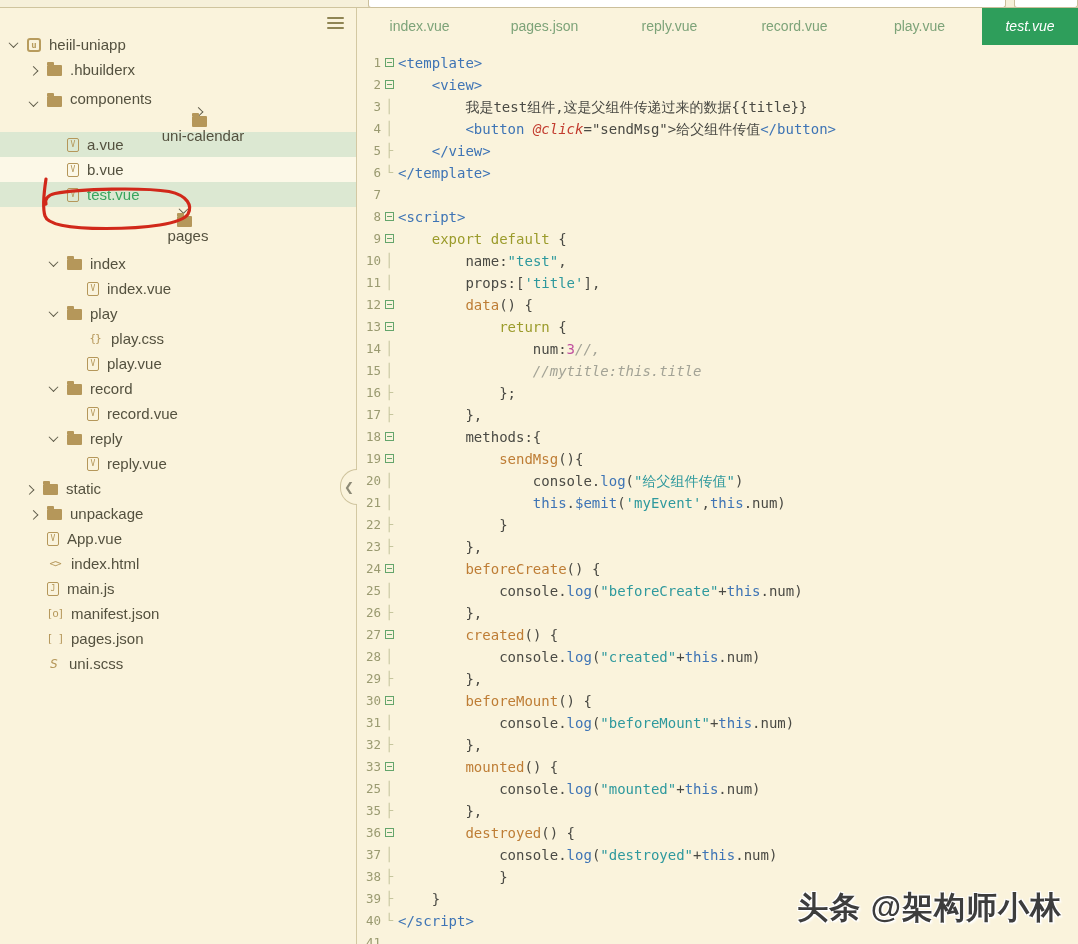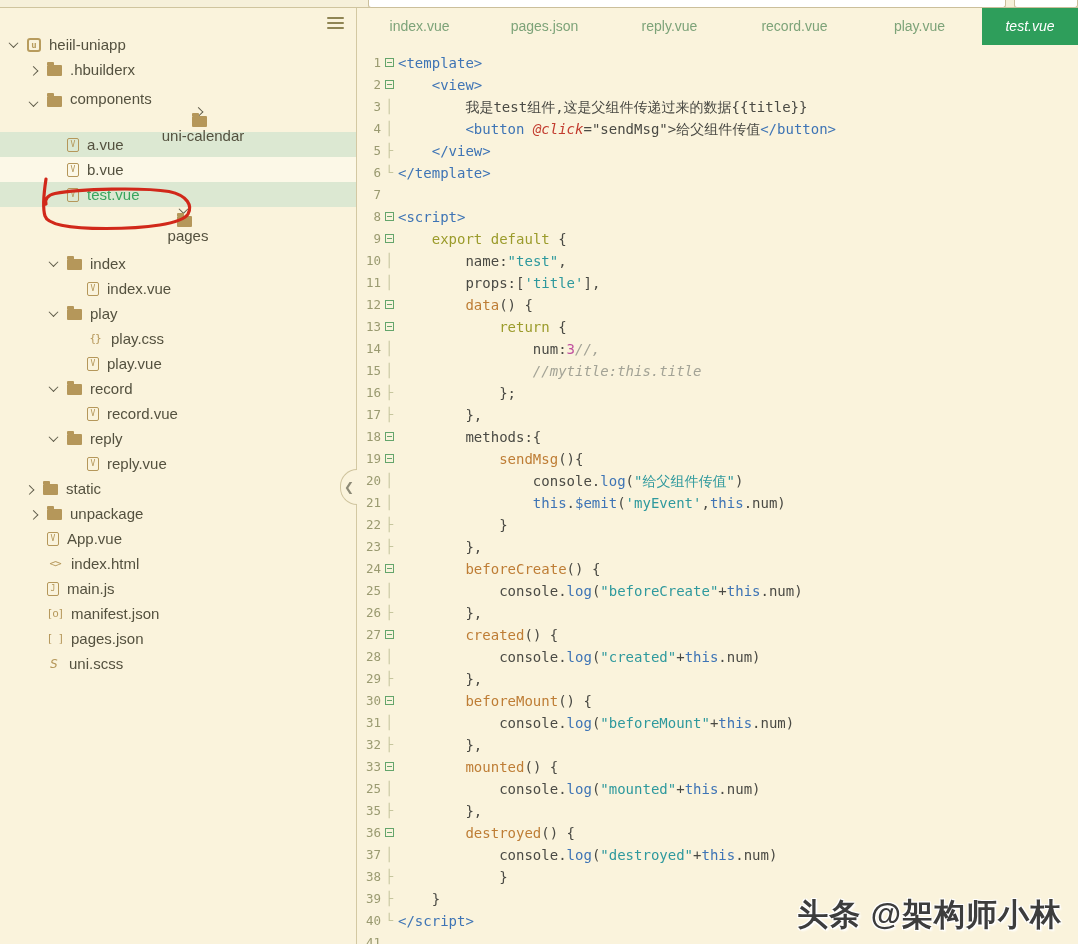--- a/index.html
+++ b/index.html
@@ -63,21 +63,21 @@
   .tk-kw    { color:#9B9B2B; }
   .tk-fn    { color:#BE7D35; }
   .tk-str   { color:#2E999D; }
   .tk-num   { color:#C0509E; }
   .tk-cmt   { color:#A3A396; font-style:italic; }
   .tk-red   { color:#C23B2E;font-style:italic; }
   .tk-blue  { color:#3E74B5; }
   .tk-plain { color:#4A4A44; }
 
   
-  .watermark { position:absolute; right:16px; bottom:8px; font-size:31px; font-weight:bold; color:#3D3D3D; letter-spacing:1px; z-index:6;
+  .watermark { position:absolute; right:16px; bottom:15px; font-size:31px; font-weight:bold; color:#3D3D3D; letter-spacing:1px; z-index:6;
     text-shadow:1px 1px 0 #fff,-1px -1px 0 #fff,1px -1px 0 #fff,-1px 1px 0 #fff,2px 2px 2px rgba(255,255,255,.7); }
 </style>
 </head>
 <body>
 
 <div class="app">
 
   <div class="topstrip">
     <div class="seg" style="left:368px; width:638px;"></div>
     <div class="seg" style="left:1014px; width:64px;"></div>

